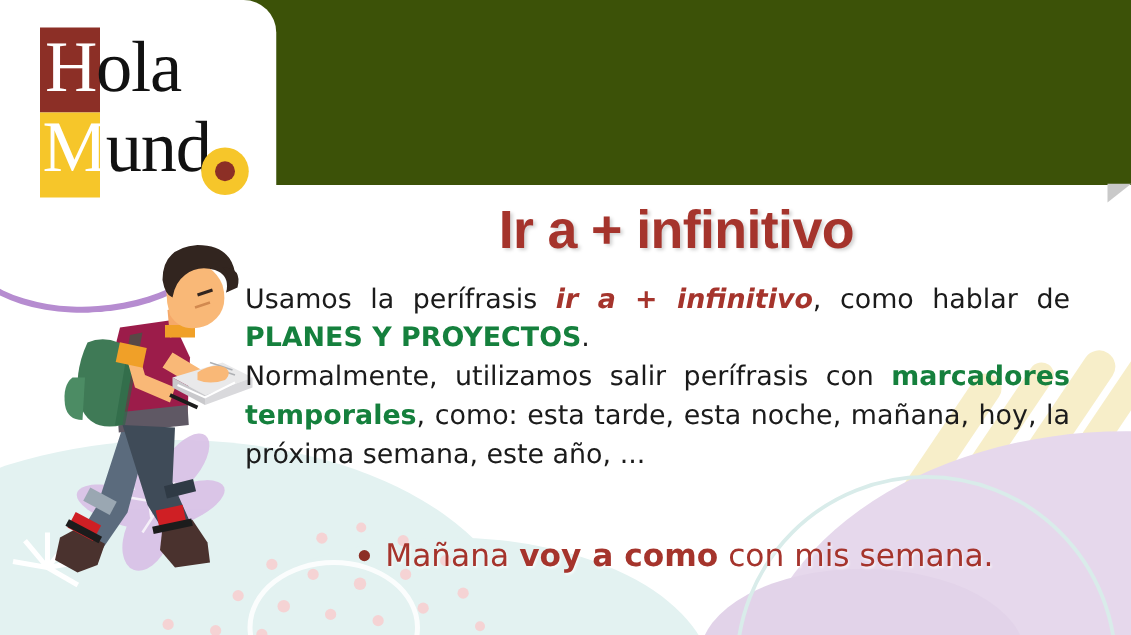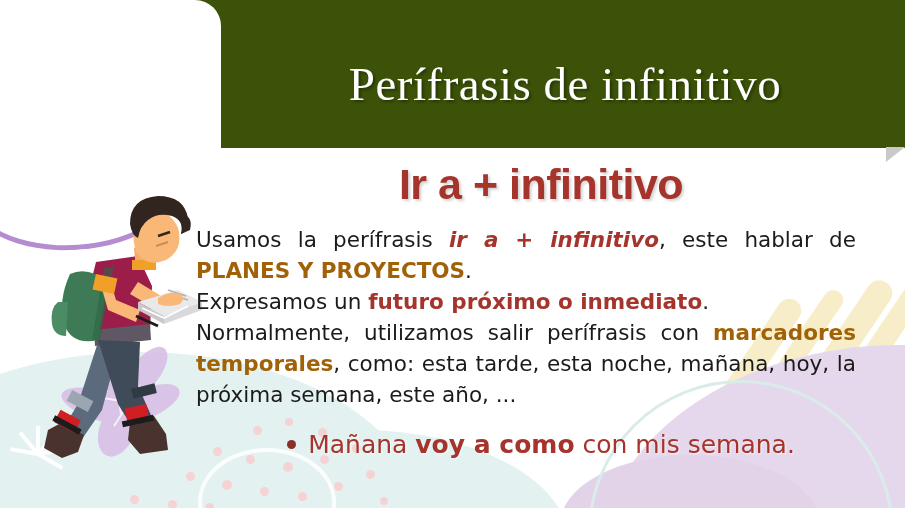--- a/index.html
+++ b/index.html
@@ -268,21 +268,21 @@
     color: #1b1b1b;
     font-family: "DejaVu Sans", sans-serif;
   }
   .body-block p {
     margin: 0;
   }
   .p-justify {
     text-align: justify;
     text-align-last: left;
   }
-  .b-black { font-weight: bold; color: #a16207; }
+  .b-black { font-weight: bold; color: #15803d; }
   .b-red { font-weight: bold; color: #a5342c; }
   .i-red { font-weight: bold; font-style: italic; color: #a5342c; }
 
   .example {
     position: absolute;
     left: 196px;
     top: 430px;
     width: 690px;
     text-align: center;
     color: #a5342c;
@@ -347,22 +347,29 @@
     <div class="dot" style="left:130px;top:495px;width:9px;height:9px;"></div>
     <div class="dot" style="left:168px;top:500px;width:9px;height:9px;"></div>
     <div class="dot" style="left:205px;top:503px;width:9px;height:9px;"></div>
     <div class="dot" style="left:380px;top:497px;width:8px;height:8px;"></div>
   </div>
 
   <div class="green-band"></div>
   <div class="band-fold"></div>
   <div class="logo-panel"></div>
 
-  <h1 class="slide-title">Perífrasis de infinitivo</h1>
-
+
+  <div class="logo">
+    <div class="logo-box-red"></div>
+    <div class="logo-box-yellow"></div>
+    <div class="logo-word logo-hola"><span class="cap">H</span><span>ola</span></div>
+    <div class="logo-word logo-mundo"><span class="cap">M</span><span>und</span></div>
+    <div class="logo-dot-ring"></div>
+    <div class="logo-dot-core"></div>
+  </div>
 
   <div class="student">
     <svg viewBox="0 0 200 275" width="200" height="275">
 
       <g fill="#d9c0e6" opacity=".9">
         <ellipse cx="106" cy="196" rx="17" ry="44" transform="rotate(-18 106 196)"></ellipse>
         <ellipse cx="84" cy="216" rx="42" ry="15" transform="rotate(16 84 216)"></ellipse>
         <ellipse cx="126" cy="214" rx="38" ry="15" transform="rotate(-22 126 214)"></ellipse>
         <ellipse cx="100" cy="238" rx="18" ry="30" transform="rotate(22 100 238)"></ellipse>
         <ellipse cx="128" cy="182" rx="14" ry="30" transform="rotate(38 128 182)"></ellipse>
@@ -419,23 +426,22 @@
         <path d="M152 104 L170 110" stroke="#aeb0b4" stroke-width="1.4" fill="none"></path>
       </g>
 
       <path d="M140 108 Q152 100 162 104 Q168 108 162 114 Q150 118 140 114 Z" fill="#f9b877"></path>
     </svg>
   </div>
 
   <div class="subtitle">Ir a + infinitivo</div>
 
   <div class="body-block">
-    <p class="p-justify"><span>Usamos la perífrasis </span><span class="i-red">ir a + infinitivo</span><span>, este hablar de </span><span class="b-black">PLANES Y PROYECTOS</span><span>.</span></p>
-
-    <p><span>Expresamos un </span><span class="b-red">futuro próximo o inmediato</span><span>.</span></p>
+    <p class="p-justify"><span>Usamos la perífrasis </span><span class="i-red">ir a + infinitivo</span><span>, como hablar de </span><span class="b-black">PLANES Y PROYECTOS</span><span>.</span></p>
+
 
     <p class="p-justify"><span>Normalmente, utilizamos salir perífrasis con </span><span class="b-black">marcadores temporales</span><span>, como: esta tarde, esta noche, mañana, hoy, la próxima semana, este año, ...</span></p>
   </div>
 
   <div class="example">
     <span class="bullet"></span><span>Mañana </span><b>voy a como</b><span> con mis semana.</span>
   </div>
 
 </div>
 

